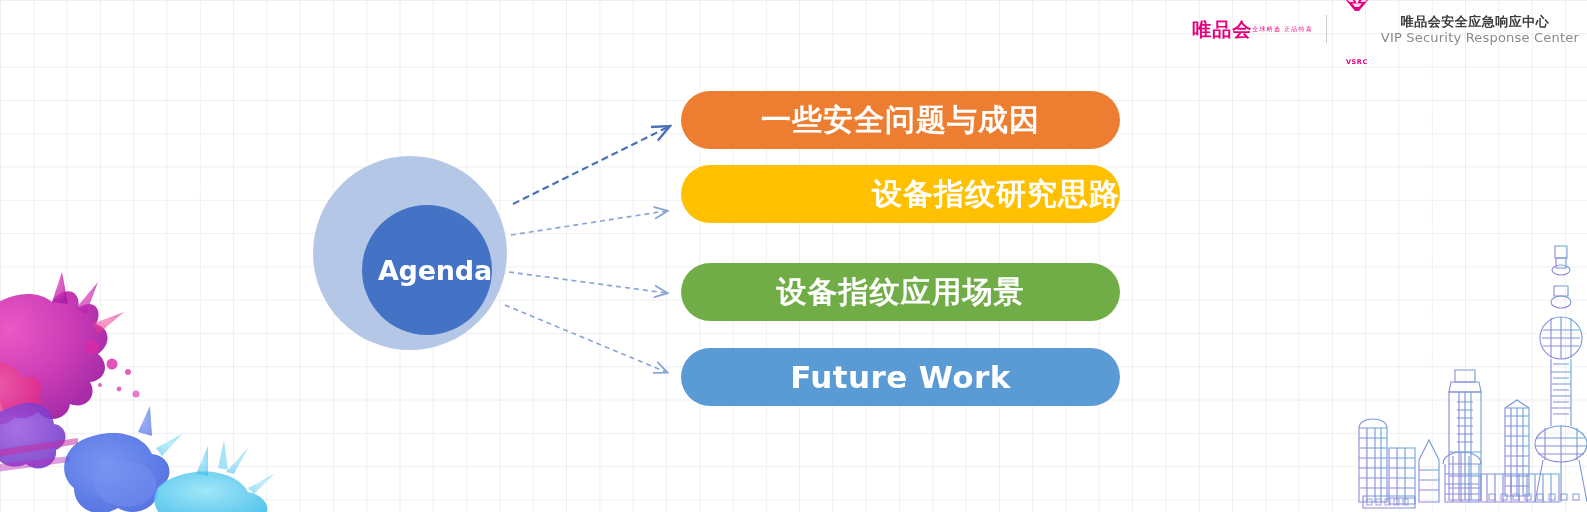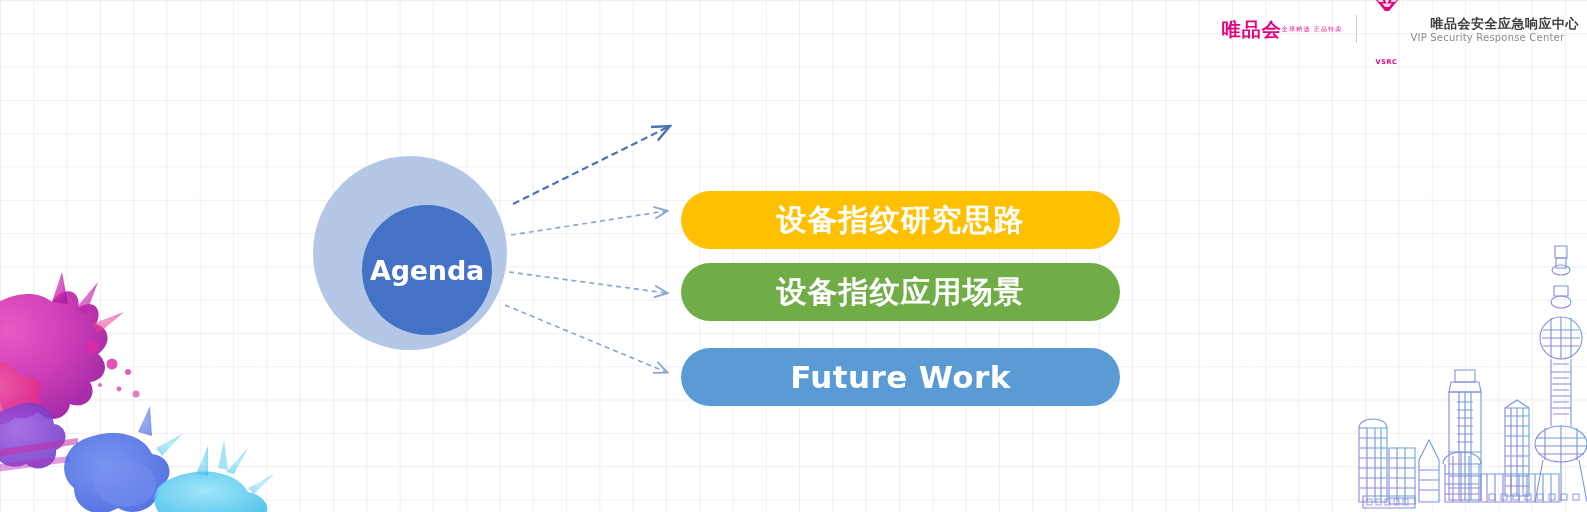--- a/index.html
+++ b/index.html
@@ -45,33 +45,33 @@
     font-size:6.5px; font-weight:bold; color:#e6007e; letter-spacing:.6px; margin-top:1px;
     font-family:"DejaVu Sans", sans-serif;
   }
   #vsrc-titles { display:flex; flex-direction:column; justify-content:center; }
   #vsrc-cn {
     font-size:13px; font-weight:bold; color:#3b3b3b; letter-spacing:.5px; line-height:15px;
     font-family:"DejaVu Sans", sans-serif;
     padding-left:20px;
   }
   #vsrc-en {
-    font-size:10px; color:#8a8a8a; letter-spacing:.2px; margin-top:1px;
+    font-size:13px; color:#8a8a8a; letter-spacing:.2px; margin-top:1px;
     font-family:"DejaVu Sans", sans-serif;
   }
 
   
   #agenda-circle-outer {
     position:absolute; left:313px; top:156px;
     width:194px; height:194px; border-radius:50%;
   }
   #agenda-circle-inner {
     position:absolute; left:49px; top:49px;
     width:130px; height:130px; border-radius:50%;
-    display:flex; align-items:center; justify-content:center;
+    display:flex; align-items:center; justify-content:flex-end;
   }
   #agenda-label {
     color:#ffffff; font-size:27px; font-weight:bold; letter-spacing:-0.2px;
     font-family:"DejaVu Sans", sans-serif;
   }
 
   
   #connectors { position:absolute; left:0; top:0; width:1587px; height:512px; pointer-events:none; }
 
   
@@ -136,21 +136,24 @@
     <line x1="509" y1="272" x2="666" y2="293" stroke="#8ba6d6" stroke-width="1.7" stroke-dasharray="5,4" marker-end="url(#ah2)"></line>
     <line x1="505" y1="305" x2="666" y2="372" stroke="#8ba6d6" stroke-width="1.7" stroke-dasharray="5,4" marker-end="url(#ah2)"></line>
   </svg>
 
   <div id="agenda-circle-outer" style="background: rgb(180, 199, 231);">
     <div id="agenda-circle-inner" style="background: rgb(68, 114, 196);">
       <span id="agenda-label" style="color: rgb(255, 255, 255);">Agenda</span>
     </div>
   </div>
 
-  <div class="pill" id="pill-1" style="top: 191px; background: rgb(255, 192, 0);">
+  <div class="pill" id="pill-0" style="top: 91px; background: rgb(237, 125, 49);">
+    <span class="pill-label cn" style="color: rgb(255, 255, 255);">一些安全问题与成因</span>
+  </div>
+  <div class="pill" id="pill-1" style="top: 165px; background: rgb(255, 192, 0); justify-content: flex-end;">
     <span class="pill-label cn" style="color: rgb(255, 255, 255);">设备指纹研究思路</span>
   </div>
   <div class="pill" id="pill-2" style="top: 263px; background: rgb(112, 173, 71);">
     <span class="pill-label cn" style="color: rgb(255, 255, 255);">设备指纹应用场景</span>
   </div>
   <div class="pill" id="pill-3" style="top: 348px; background: rgb(91, 155, 213);">
     <span class="pill-label en" style="color: rgb(255, 255, 255);">Future Work</span>
   </div>
 
   <svg id="splash" viewBox="0 0 290 250">

